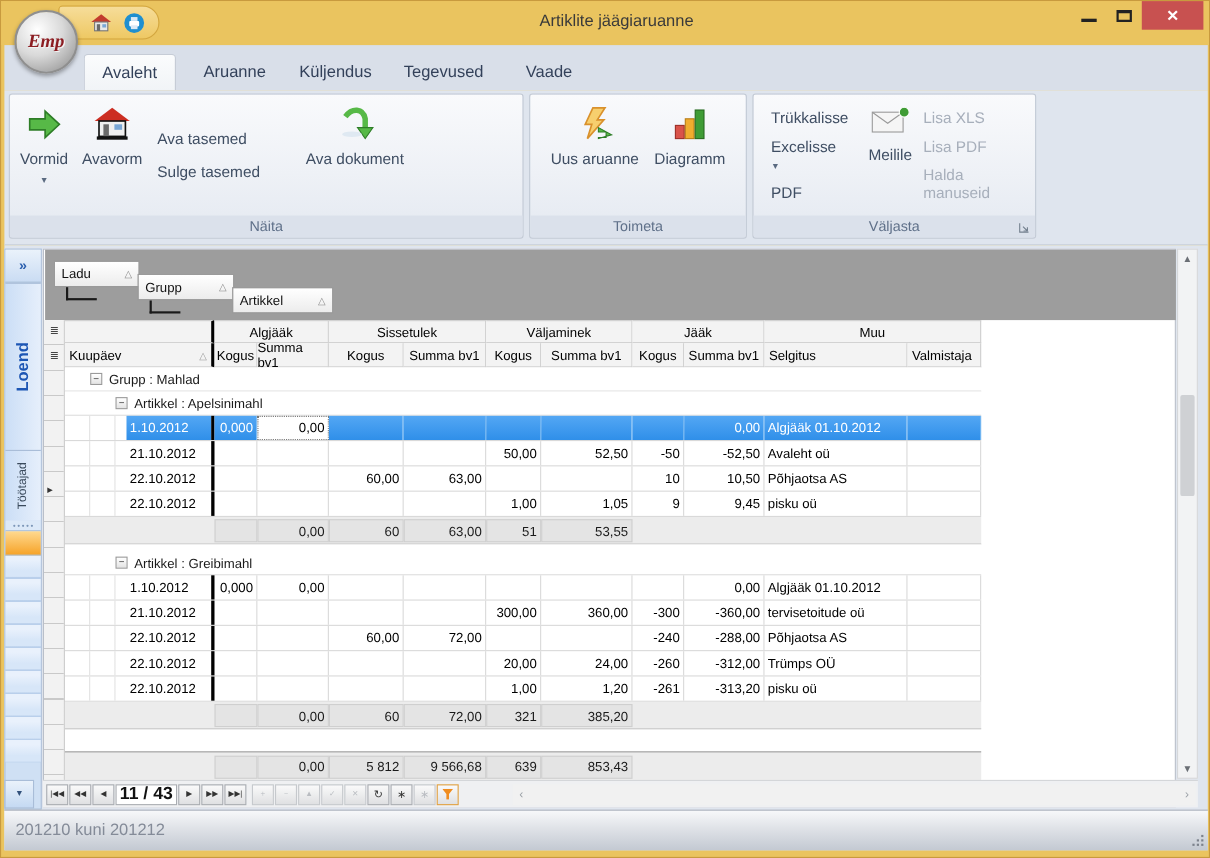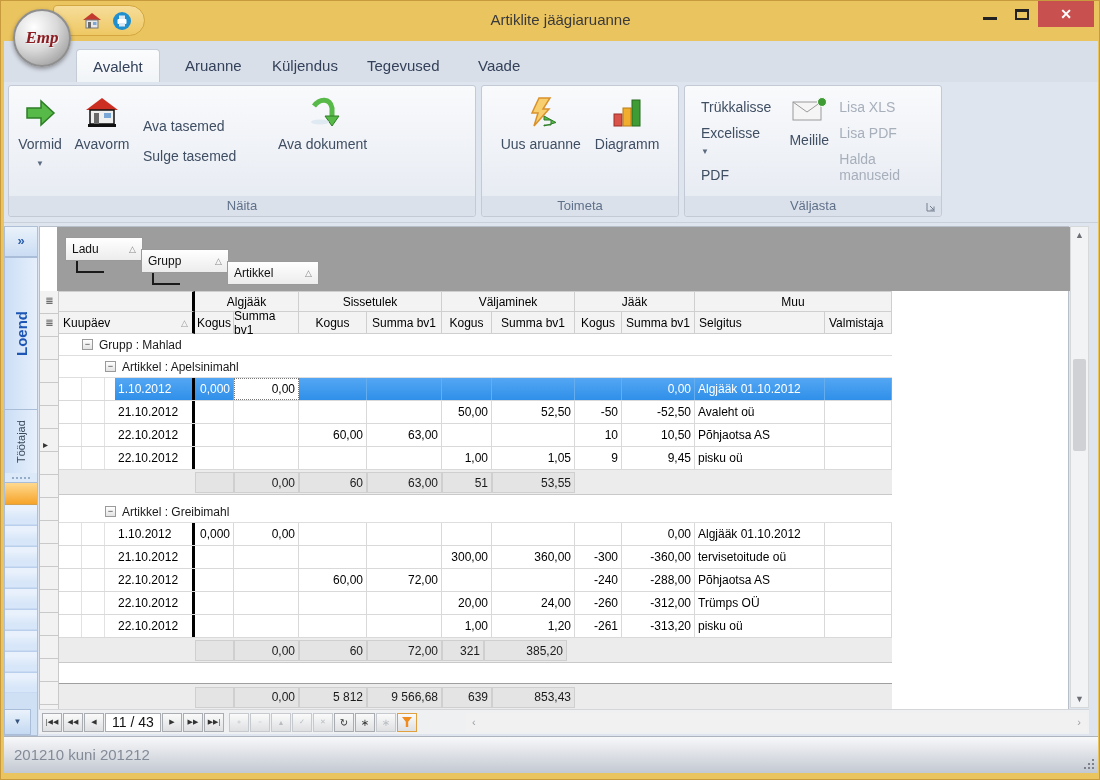--- a/index.html
+++ b/index.html
@@ -59,21 +59,21 @@
   .sb-loend { height:152px; font-size:15px; font-weight:bold; color:#1d56b4; }
   .sb-tootajad { height:64px; font-size:11px; color:#3a4a5c; }
   .sb-grip { height:10px; background:#dce9f8; border-bottom:1px solid #a9bdd8; display:flex; align-items:center; justify-content:center; gap:2px; }
   .sb-grip i { width:2px; height:2px; background:#7d97b8; border-radius:50%; display:block; }
   .sb-orange { height:22px; background:linear-gradient(#ffd98f,#f6a42a); border-bottom:1px solid #d2a04e; }
   .sb-stack { height:188px; background:repeating-linear-gradient(#e9f1fc 0 4px, #d7e6f8 14px 19px, #b9cfeb 20px 21px); }
   .sb-bottom-btn { position:absolute; left:0; top:486px; width:27px; height:26px; background:linear-gradient(#eaf2fb,#c4d9f2); border:1px solid #a9bdd8; color:#33527c; font-size:8px; text-align:center; line-height:24px; cursor:default; }
 
   
   .grid-area { position:absolute; left:35px; top:3px; width:1030px; height:508px; background:#ffffff; border:1px solid #b9bfc9; }
-  .group-panel { position:absolute; left:17px; top:0; width:1028px; height:64px; background:#9d9d9d; }
+  .group-panel { position:absolute; left:1px; top:0; width:1028px; height:64px; background:#9d9d9d; }
   .gp-box { position:absolute; height:24px; background:linear-gradient(#ffffff,#ececec); border:1px solid #9a9a9a; display:flex; align-items:center; justify-content:space-between; padding:0 6px; font-size:12px; color:#111; cursor:default; }
   .gp-tri { color:#8a8a8a; font-size:9px; margin-left:10px; }
   .gp-line { position:absolute; background:#1a1a1a; }
 
   
   .ghead { position:absolute; left:19px; top:64px; width:833px; }
   .hrow { display:flex; }
   .hcell { background:#f3f3f3; border-right:1px solid #cfcfcf; border-bottom:1px solid #cfcfcf; font-size:12px; color:#000;
            display:flex; align-items:center; justify-content:center; cursor:default; }
   .hband { height:21px; border-top:1px solid #cfcfcf; }
@@ -114,21 +114,21 @@
 
   
   .vscroll { position:absolute; left:1066px; top:3px; width:19px; height:482px; background:#f2f3f4; border:1px solid #d6d8da; }
   .vs-arrow { position:absolute; left:0; width:17px; height:16px; color:#6b6f75; font-size:9px; text-align:center; line-height:16px; cursor:default; }
   .vs-thumb { position:absolute; left:2px; top:132px; width:13px; height:92px; background:#cfd1d4; border-radius:2px; cursor:default; }
 
   
   .navrow { position:absolute; left:35px; top:486px; width:1050px; height:25px; background:#eff0f2; border-top:1px solid #d4d6d9; display:flex; align-items:center; padding-left:3px; }
   .nbtn { width:20px; height:19px; border:1px solid #a9acb1; background:linear-gradient(#fafafa,#dfe0e2); margin-right:1px; display:flex; align-items:center; justify-content:center; font-size:7px; color:#333; cursor:default; flex:none; }
   .nbtn.dis { color:#b9bcc1; border-color:#c6c9cd; }
-  .nrec { width:56px; height:19px; background:#fff; border:1px solid #a9acb1; font-size:14px; color:#111; display:flex; align-items:center; justify-content:center; margin-right:1px; flex:none; }
+  .nrec { width:56px; height:19px; background:#fff; border:1px solid #a9acb1; font-size:16px; color:#111; display:flex; align-items:center; justify-content:center; margin-right:1px; flex:none;font-weight:bold; }
   .funnel { width:10px; height:10px; background:#f08c1e; clip-path:polygon(0 0,100% 0,62% 48%,62% 100%,38% 100%,38% 48%); }
   .hscroll { flex:1; height:19px; margin:0 2px 0 48px; background:#f1f1f1; display:flex; align-items:center; justify-content:space-between; padding:0 6px; color:#9aa0a6; font-size:11px; }
 
   
   .statusbar { position:absolute; left:3px; top:735px; width:1094px; height:37px; background:linear-gradient(#f7f8fa,#dfe2e7 45%,#c3c9d2); border-top:1px solid #aeb4be; }
   .status-text { position:absolute; left:10px; top:9px; font-size:15px; color:#848b98; }
   .grip { position:absolute; right:4px; bottom:4px; width:12px; height:12px; }
   .grip i { position:absolute; width:2px; height:2px; background:#7c828c; }
 
   svg { display:block; }
@@ -504,21 +504,21 @@
             <div class="cell cw9">pisku oü</div>
             <div class="cell cw10"></div>
           </div>
           <div class="srow">
             <div class="splain" style="width: 65px;"></div>
             <div class="splain" style="width: 71px;"></div>
             <div class="scell" style="width: 39px;"></div>
             <div class="scell" style="width: 65px;">0,00</div>
             <div class="scell" style="width: 68px;">60</div>
             <div class="scell" style="width: 75px;">72,00</div>
-            <div class="scell" style="width: 42px;">321</div>
+            <div class="scell" style="width: 50px;">321</div>
             <div class="scell" style="width: 83px;">385,20</div>
           </div>
         </div>
 
       <div class="gtotal">
           <div class="srow" style="background: transparent; border: none; width: 100%;">
             <div class="splain" style="width: 136px;"></div>
             <div class="scell" style="width: 39px;"></div>
             <div class="scell" style="width: 65px;">0,00</div>
             <div class="scell" style="width: 68px;">5 812</div>

